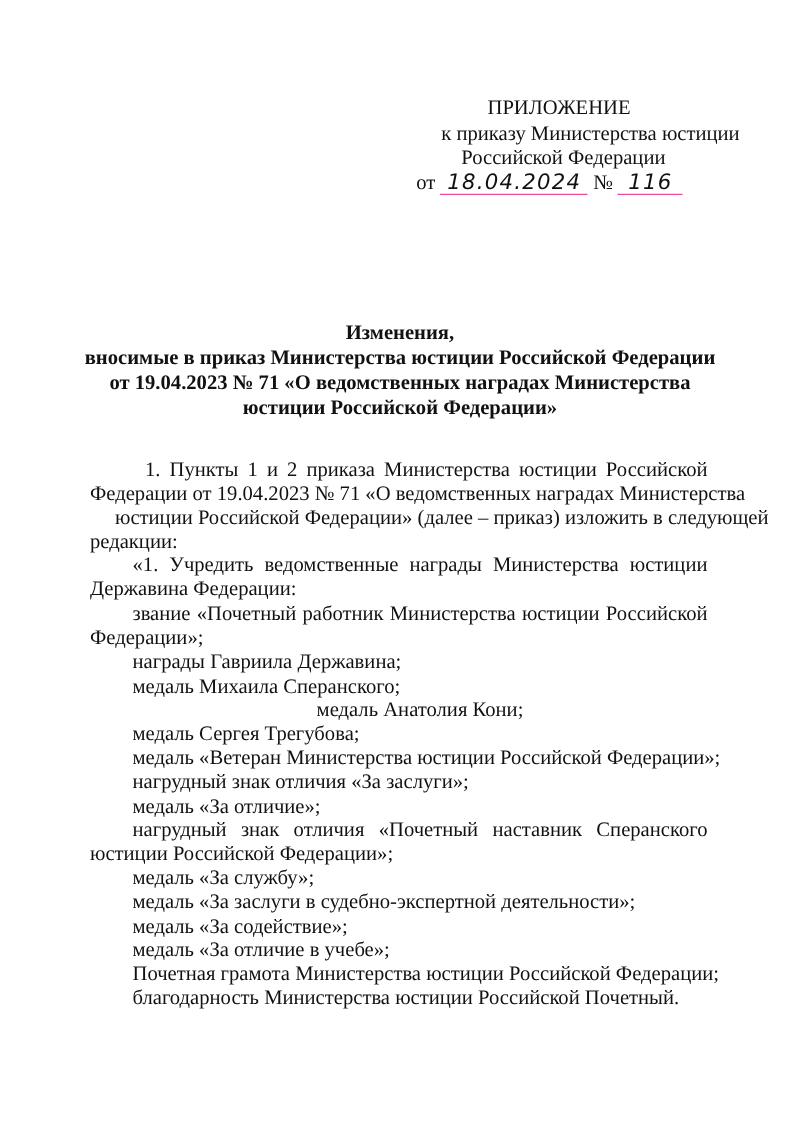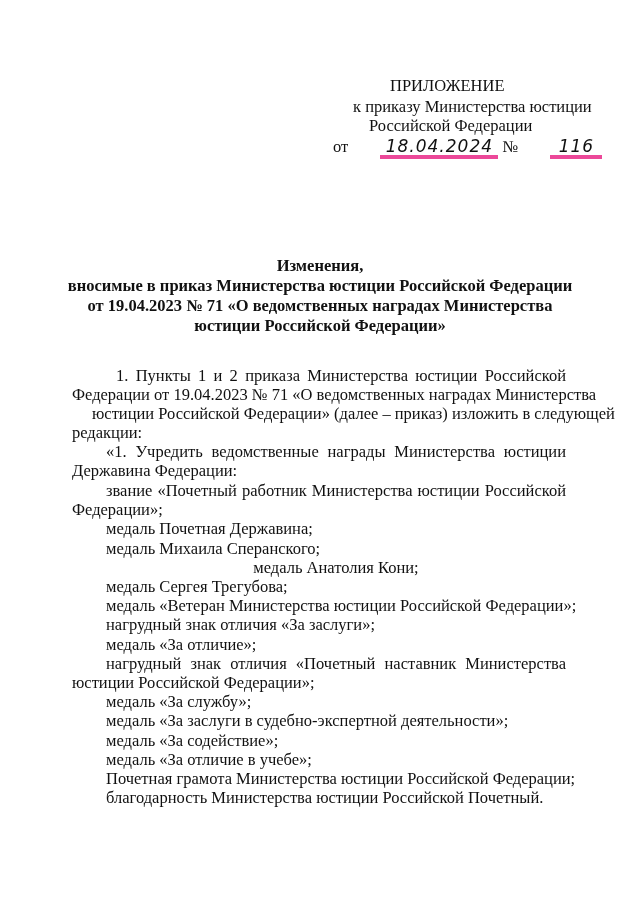--- a/index.html
+++ b/index.html
@@ -5,21 +5,21 @@
   html, body { margin: 0; padding: 0; background: #fff; }
   body { width: 640px; height: 905px; position: relative; overflow: hidden;
          font-family: "Liberation Serif", "DejaVu Serif", serif; color: #111; }
   .abs { position: absolute; white-space: nowrap; }
   .hdr { font-size: 16.5px; }
   .title { font-weight: bold; font-size: 16.5px; text-align: center; left: 60px; width: 520px; }
   .line { font-size: 16.5px; left: 72px; width: 494px; }
   .just { text-align: justify; text-align-last: justify; }
   .ind { left: 106px; width: 460px; }
   .hand { font-family: "DejaVu Sans", sans-serif; font-style: italic; font-size: 17px; letter-spacing: 1px; }
-  .uline { border-bottom: 4px solid #ec4899; display: inline-block; text-align: center; height: 19px; margin-left: 28px; }
+  .uline { border-bottom: 1px solid #ec4899; display: inline-block; text-align: center; height: 19px; }
 </style>
 </head>
 <body>
 
 <div class="abs hdr" style="left:390px; top:76px;">ПРИЛОЖЕНИЕ</div>
 <div class="abs hdr" style="left:353px; top:97px;">к приказу Министерства юстиции</div>
 <div class="abs hdr" style="left:369px; top:116px;">Российской Федерации</div>
 <div class="abs hdr" style="left:333px; top:136px;">
   <span>от</span>
   <span class="uline hand" style="width:118px;">18.04.2024</span>
@@ -36,29 +36,29 @@
 <div class="abs line just" style="top:385px;">Федерации от 19.04.2023 № 71 «О ведомственных наградах Министерства</div>
 <div class="abs line just" style="top:404px;margin-left:20px;">юстиции Российской Федерации» (далее – приказ) изложить в следующей</div>
 <div class="abs line" style="top:423px;">редакции:</div>
 
 <div class="abs line just" style="top:442px; left:106px; width:460px;">«1. Учредить ведомственные награды Министерства юстиции</div>
 <div class="abs line" style="top:461px;">Державина Федерации:</div>
 
 <div class="abs line just ind" style="top:481px;">звание «Почетный работник Министерства юстиции Российской</div>
 <div class="abs line" style="top:500px;">Федерации»;</div>
 
-<div class="abs line ind" style="top:519px;">медаль Почетная Державина;</div>
+<div class="abs line ind" style="top:519px;">награды Гавриила Державина;</div>
 <div class="abs line ind" style="top:539px;">медаль Михаила Сперанского;</div>
 <div class="abs line ind" style="top:558px;text-align:center;">медаль Анатолия Кони;</div>
 <div class="abs line ind" style="top:577px;">медаль Сергея Трегубова;</div>
 <div class="abs line ind" style="top:596px;">медаль «Ветеран Министерства юстиции Российской Федерации»;</div>
 <div class="abs line ind" style="top:615px;">нагрудный знак отличия «За заслуги»;</div>
 <div class="abs line ind" style="top:635px;">медаль «За отличие»;</div>
 
-<div class="abs line just ind" style="top:654px;">нагрудный знак отличия «Почетный наставник Министерства</div>
+<div class="abs line just ind" style="top:654px;">нагрудный знак отличия «Почетный наставник Сперанского</div>
 <div class="abs line" style="top:673px;">юстиции Российской Федерации»;</div>
 
 <div class="abs line ind" style="top:692px;">медаль «За службу»;</div>
 <div class="abs line ind" style="top:711px;">медаль «За заслуги в судебно-экспертной деятельности»;</div>
 <div class="abs line ind" style="top:731px;">медаль «За содействие»;</div>
 <div class="abs line ind" style="top:750px;">медаль «За отличие в учебе»;</div>
 <div class="abs line ind" style="top:769px;">Почетная грамота Министерства юстиции Российской Федерации;</div>
 <div class="abs line ind" style="top:788px;">благодарность Министерства юстиции Российской Почетный.</div>
 
 </body></html>

